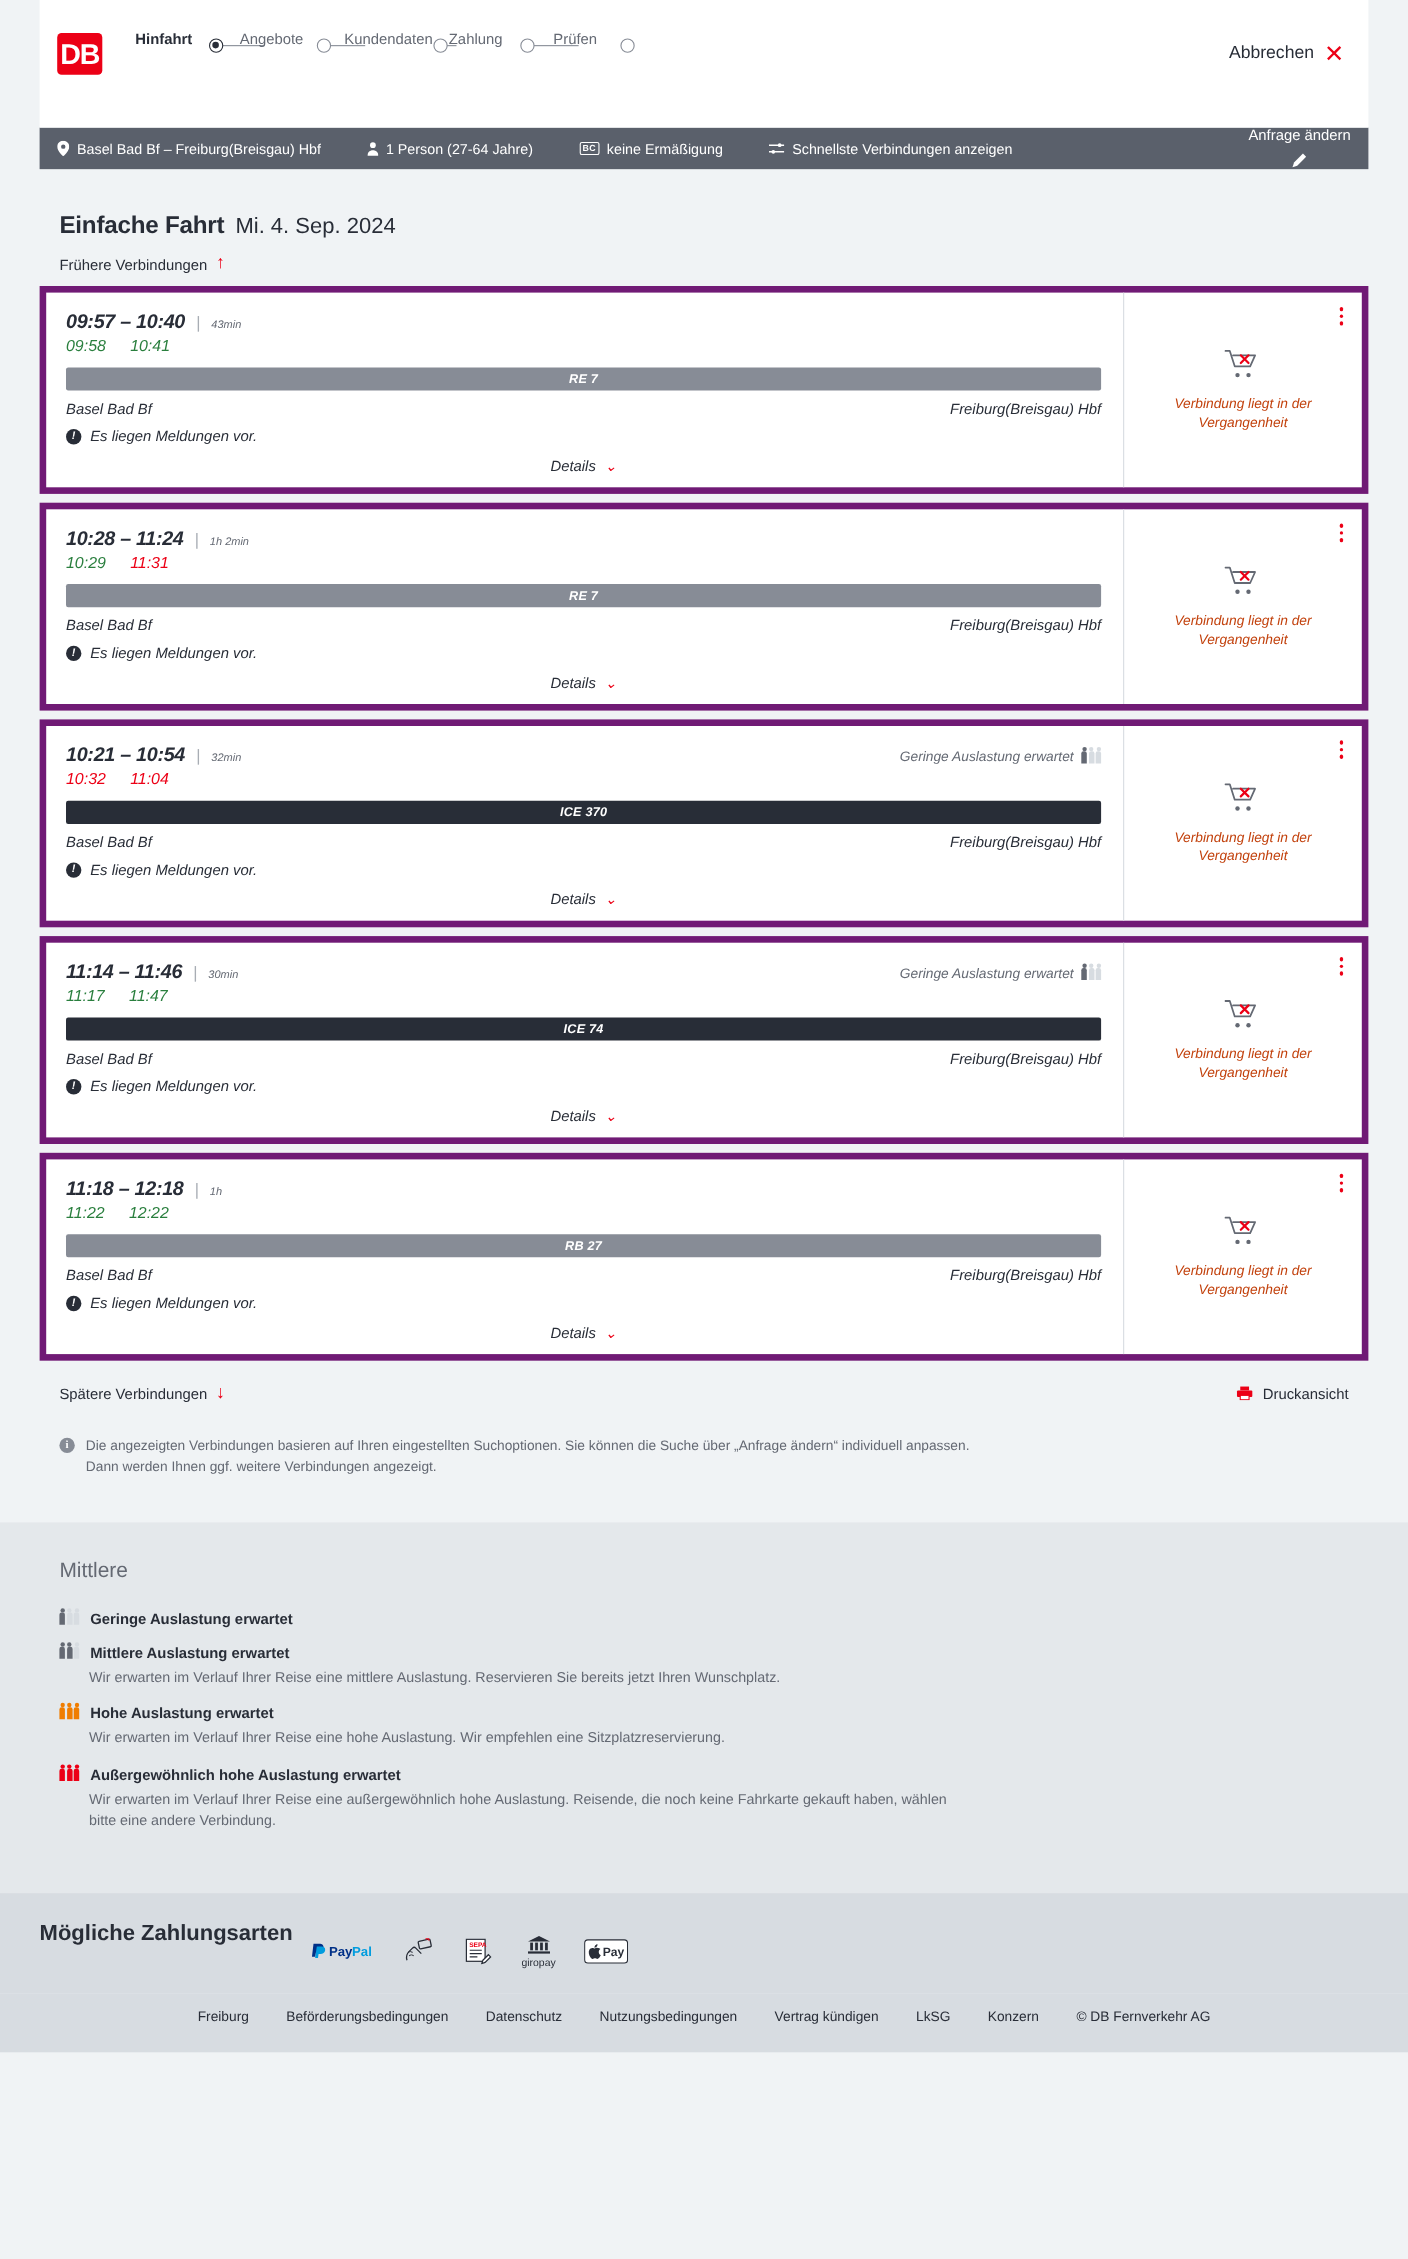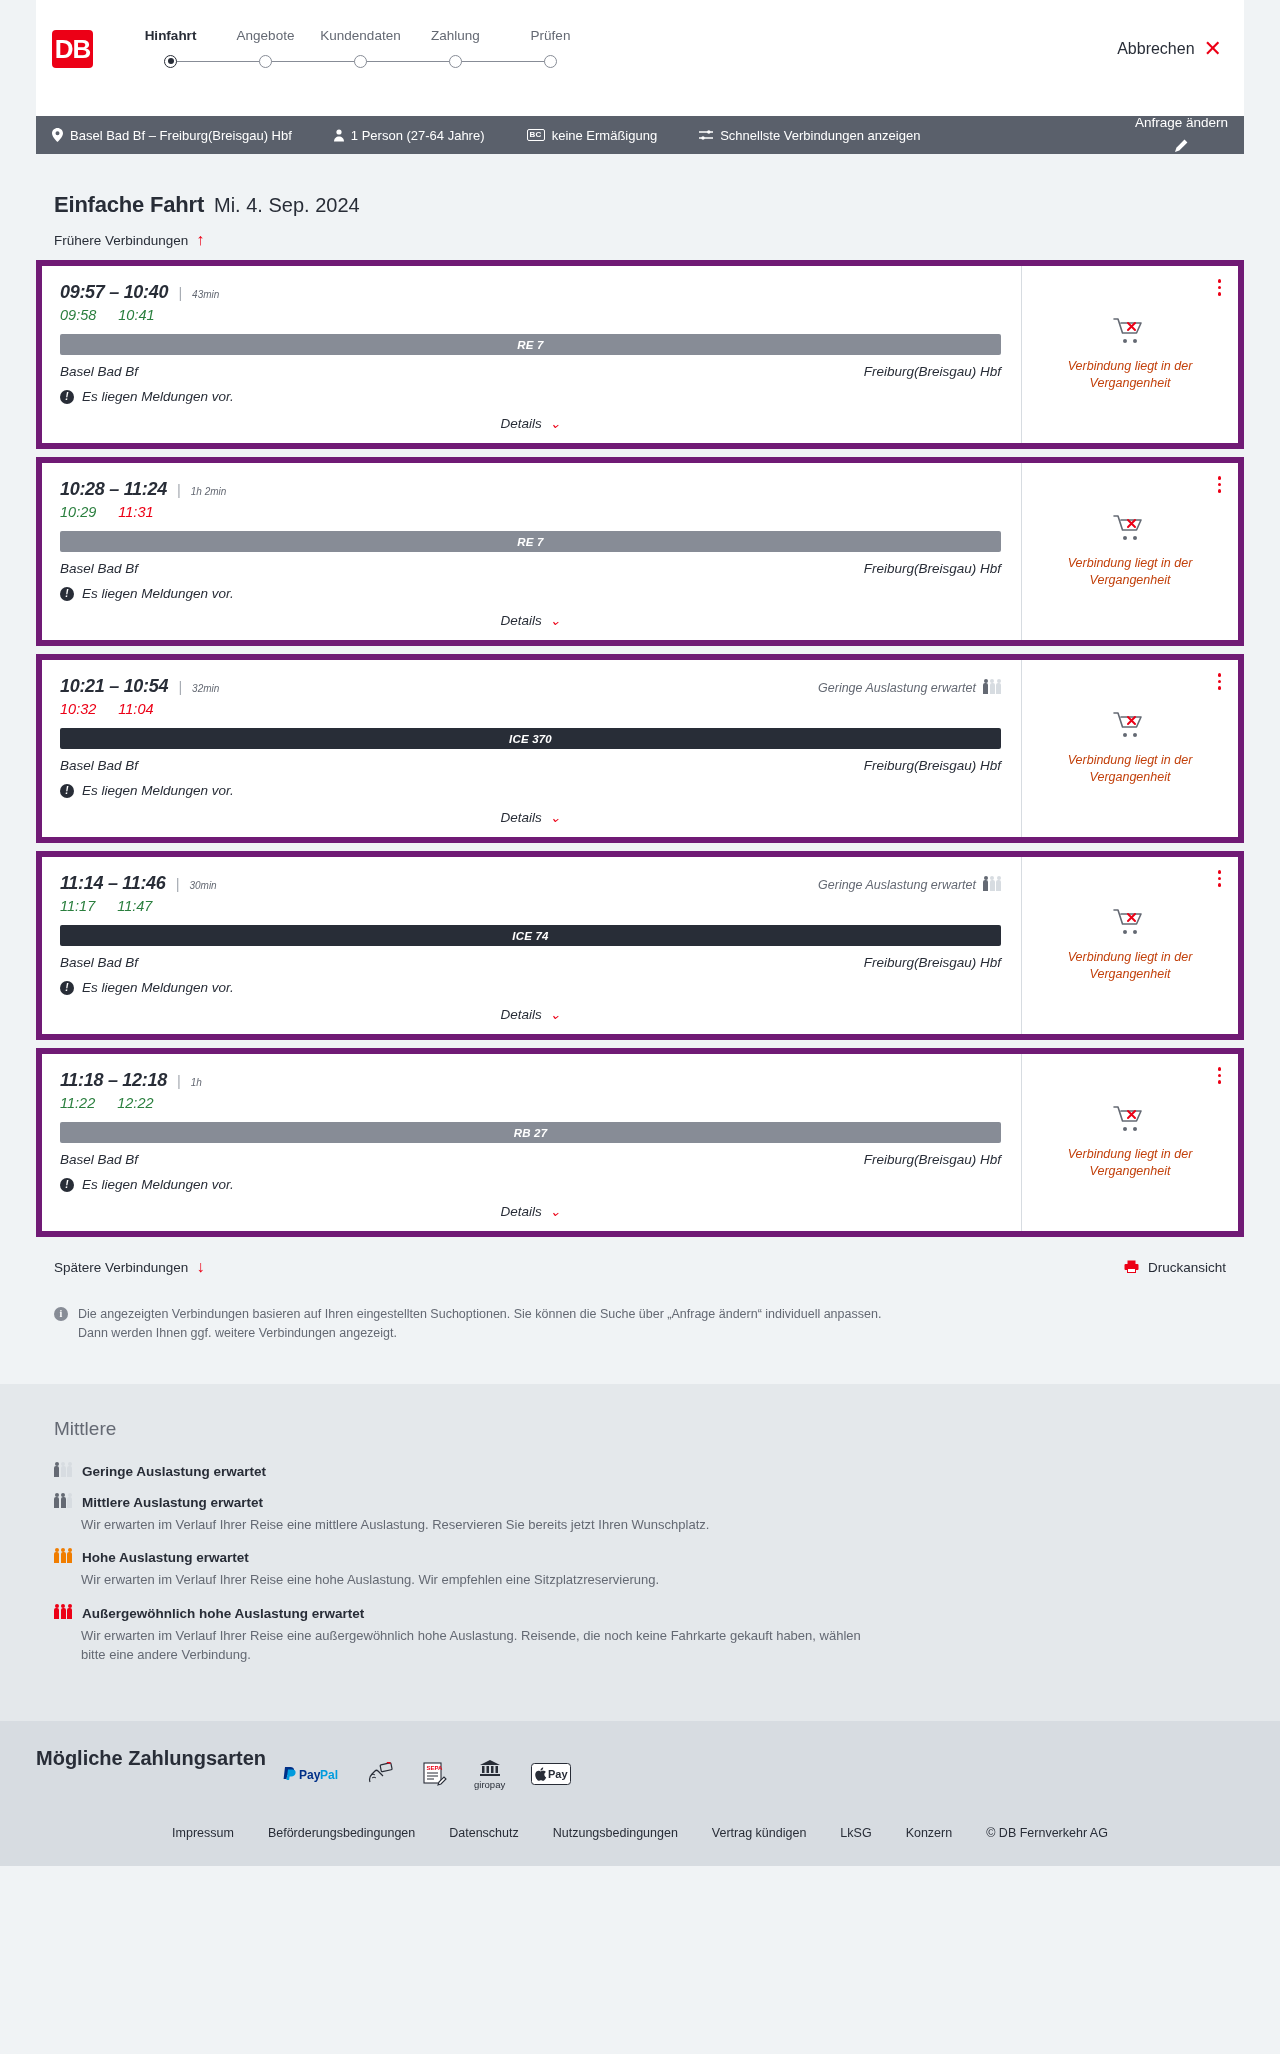--- a/index.html
+++ b/index.html
@@ -44,21 +44,21 @@
   }
 
   .stepper {
     display: flex;
     margin-top: 28px;
     margin-left: 30px;
   }
   .step {
     width: 95px;
     display: flex;
-    flex-direction: column;
+    flex-direction: row;
     align-items: center;
     position: relative;
   }
   .step-label {
     font-size: 13.5px;
     color: #646973;
     margin-bottom: 11px;
     white-space: nowrap;
   }
   .step.active .step-label {
@@ -892,21 +892,21 @@
       <svg width="40" height="24" viewBox="0 0 40 24">
         <rect x="0.5" y="1.5" width="39" height="21" rx="3" fill="#fff" stroke="#282d37" stroke-width="1"></rect>
         <path d="M11.5 7.6c.5-.6.8-1.4.7-2.2-.7 0-1.5.5-2 1.1-.4.5-.8 1.3-.7 2.1.8.1 1.6-.4 2-1zM12.2 8.8c-1.1-.1-2 .6-2.5.6s-1.3-.6-2.2-.6c-1.1 0-2.2.7-2.7 1.7-1.2 2-.3 5 .8 6.6.6.8 1.2 1.7 2.1 1.7.9 0 1.2-.5 2.2-.5s1.3.5 2.2.5c.9 0 1.5-.8 2.1-1.6.7-.9.9-1.8 1-1.9-.1 0-1.9-.7-1.9-2.8 0-1.7 1.4-2.5 1.5-2.6-.8-1.2-2-1.1-2.6-1.1z" fill="#282d37"></path>
         <text x="17" y="16" font-family="Liberation Sans, sans-serif" font-size="11" font-weight="600" fill="#282d37">Pay</text>
       </svg>
     </div>
   </div>
 </div>
 
 <div class="footer" id="footer-links">
-    <a>Impressum</a>
+    <a>Freiburg</a>
     <a>Beförderungsbedingungen</a>
     <a>Datenschutz</a>
     <a>Nutzungsbedingungen</a>
     <a>Vertrag kündigen</a>
     <a>LkSG</a>
     <a>Konzern</a>
     <span>© DB Fernverkehr AG</span>
   </div>
 
 </body></html>

